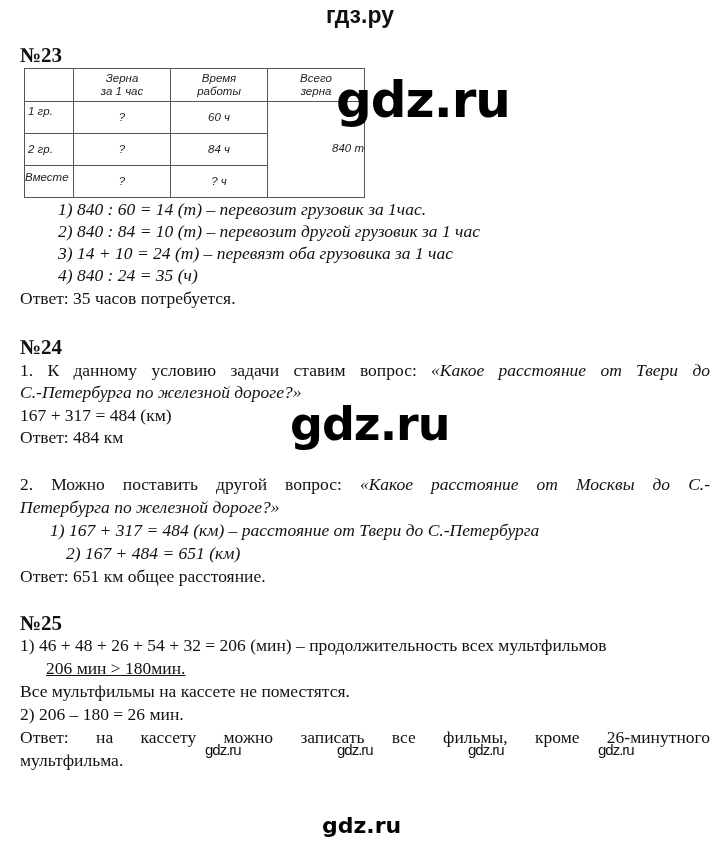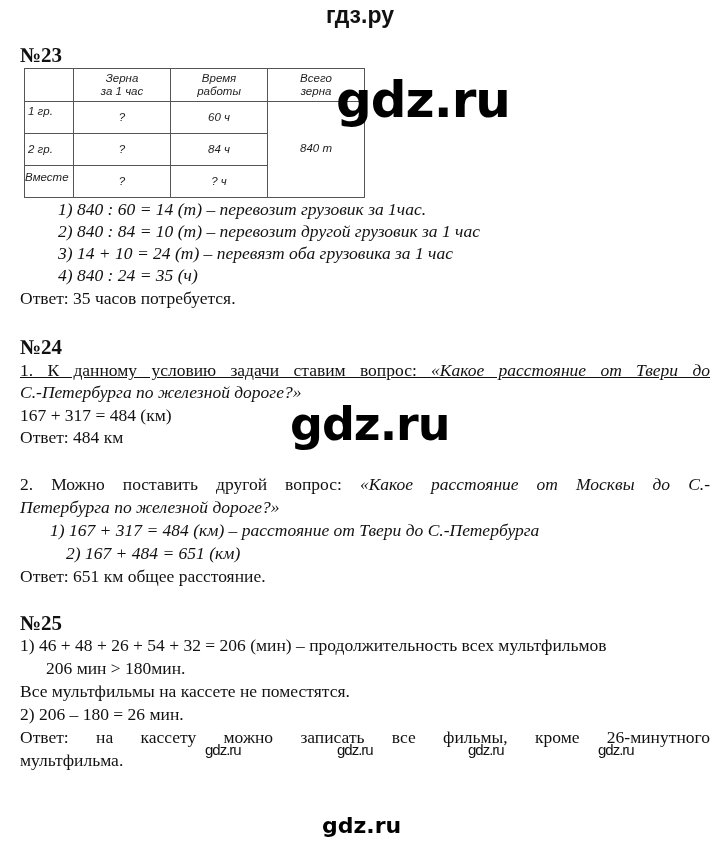--- a/index.html
+++ b/index.html
@@ -42,21 +42,21 @@
     </td>
     <td style="width:96px;">
       <div>Всего</div>
       <div>зерна</div>
     </td>
   </tr>
   <tr style="height:32px;">
     <td style="text-align:left;padding-left:3px;vertical-align:top;padding-top:3px;">1 гр.</td>
     <td>?</td>
     <td>60 ч</td>
-    <td rowspan="3" style="vertical-align:top;padding-top:40px;">840 т</td>
+    <td rowspan="3" style="vertical-align:top;padding-top:40px;text-align:right;">840 т</td>
   </tr>
   <tr style="height:32px;">
     <td style="text-align:left;padding-left:3px;">2 гр.</td>
     <td>?</td>
     <td>84 ч</td>
   </tr>
   <tr style="height:32px;">
     <td style="text-align:left;padding-left:0;vertical-align:top;padding-top:5px;">Вместе</td>
     <td>?</td>
     <td>? ч</td>
@@ -65,34 +65,34 @@
   </table>
 
 <div class="doc" style="top:0;">
   <div class="line ind2" style="top:198px;">1) 840 : 60 = 14 (т) – перевозит грузовик за 1час.</div>
   <div class="line ind2" style="top:220px;">2) 840 : 84 = 10 (т) – перевозит другой грузовик за 1 час</div>
   <div class="line ind2" style="top:242px;">3) 14 + 10 = 24 (т) – перевязт оба грузовика за 1 час</div>
   <div class="line ind2" style="top:264px;">4) 840 : 24 = 35 (ч)</div>
   <div class="line" style="left:0;top:287px;">Ответ: 35 часов потребуется.</div>
 
   <div class="num" style="top:336px;left:0;">№24</div>
-  <div class="just" style="left:0;top:359px;text-decoration:underline;"><span>1.  К данному условию задачи ставим вопрос: </span><i>«Какое расстояние от Твери до</i></div>
+  <div class="just" style="left:0;top:359px;"><span>1.  К данному условию задачи ставим вопрос: </span><i>«Какое расстояние от Твери до</i></div>
   <div class="line" style="left:0;top:381px;"><i>С.-Петербурга по железной дороге?»</i></div>
   <div class="line" style="left:0;top:404px;">167 + 317 = 484 (км)</div>
   <div class="line" style="left:0;top:426px;">Ответ: 484 км</div>
 
   <div class="just" style="left:0;top:473px;"><span>2. Можно поставить другой вопрос: </span><i>«Какое расстояние от Москвы до С.-</i></div>
   <div class="line" style="left:0;top:496px;"><i>Петербурга по железной дороге?»</i></div>
   <div class="line ind2" style="top:519px;left:30px;">1) 167 + 317 = 484 (км) – расстояние от Твери до С.-Петербурга</div>
   <div class="line ind2" style="top:542px;left:46px;">2) 167 + 484 = 651 (км)</div>
   <div class="line" style="left:0;top:565px;">Ответ: 651 км общее расстояние.</div>
 
   <div class="num" style="top:612px;left:0;">№25</div>
   <div class="line" style="left:0;top:634px;">1) 46 + 48 + 26 + 54 + 32 = 206 (мин) – продолжительность всех мультфильмов</div>
-  <div class="line" style="left:26px;top:657px;">206 мин &gt; 180мин.</div>
+  <div class="line" style="left:26px;top:657px;text-decoration:underline;">206 мин &gt; 180мин.</div>
   <div class="line" style="left:0;top:680px;">Все мультфильмы на кассете не поместятся.</div>
   <div class="line" style="left:0;top:703px;">2) 206 – 180 = 26 мин.</div>
   <div class="just" style="left:0;top:726px;">Ответ: на кассету можно записать все фильмы, кроме 26-минутного</div>
   <div class="line" style="left:0;top:749px;">мультфильма.</div>
 </div>
 
 <div class="wm-big" style="left:336px;top:72px;font-size:50px;line-height:56px;">gdz.ru</div>
 <div class="wm-big" style="left:290px;top:398px;font-size:46px;line-height:52px;">gdz.ru</div>
 <div class="wm-small" style="left:205px;top:741px;">gdz.ru</div>
 <div class="wm-small" style="left:337px;top:741px;">gdz.ru</div>

